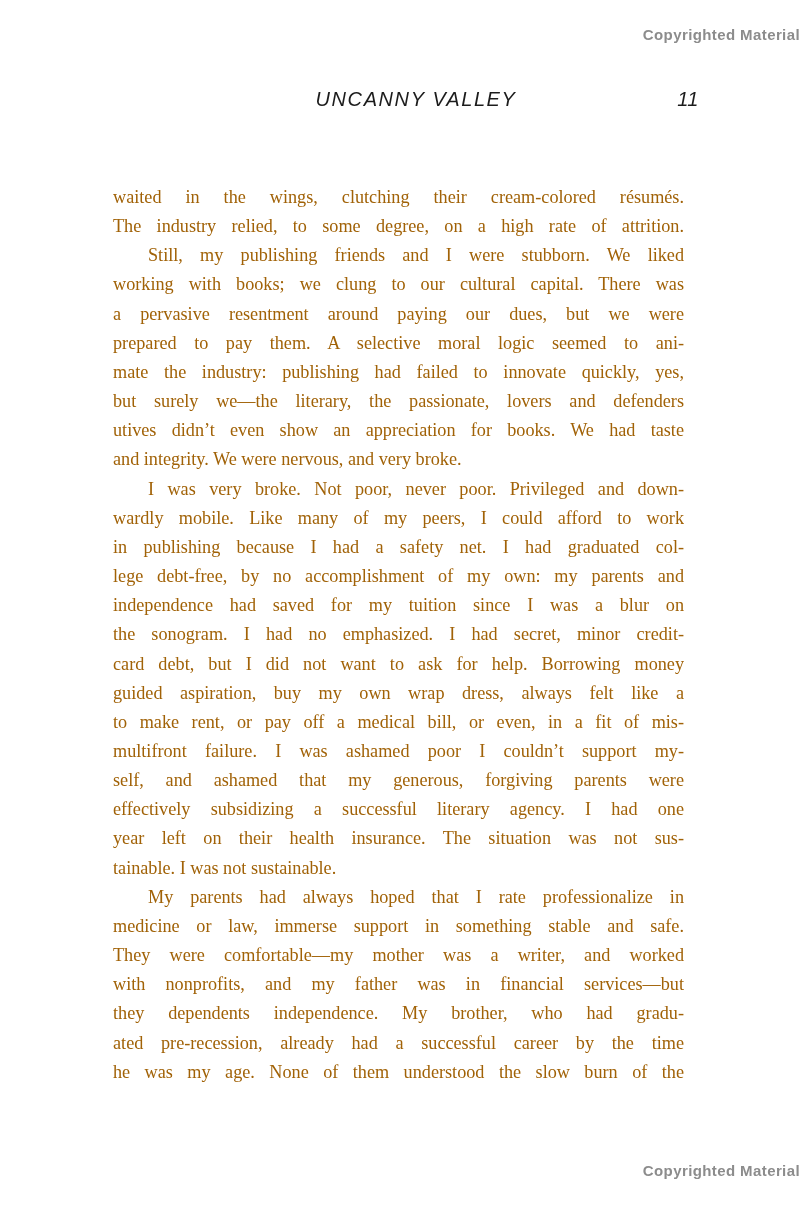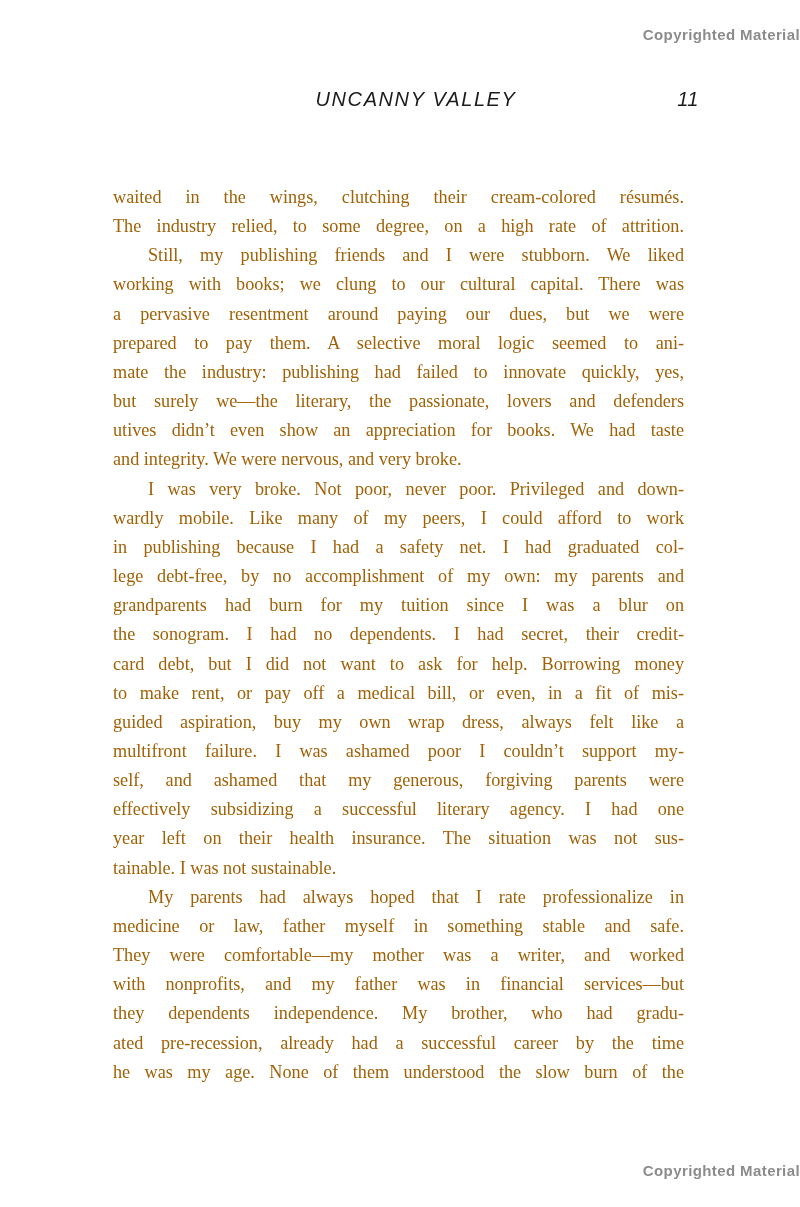--- a/index.html
+++ b/index.html
@@ -90,32 +90,32 @@
       <div class="line">a pervasive resentment around paying our dues, but we were</div>
       <div class="line">prepared to pay them. A selective moral logic seemed to ani-</div>
       <div class="line">mate the industry: publishing had failed to innovate quickly, yes,</div>
       <div class="line">but surely we—the literary, the passionate, lovers and defenders</div>
       <div class="line">utives didn’t even show an appreciation for books. We had taste</div>
       <div class="line flush">and integrity. We were nervous, and very broke.</div>
       <div class="line indent">I was very broke. Not poor, never poor. Privileged and down-</div>
       <div class="line">wardly mobile. Like many of my peers, I could afford to work</div>
       <div class="line">in publishing because I had a safety net. I had graduated col-</div>
       <div class="line">lege debt-free, by no accomplishment of my own: my parents and</div>
-      <div class="line">grandparents had burn for my tuition since I was a blur on</div>
-      <div class="line">the sonogram. I had no dependents. I had secret, their credit-</div>
+      <div class="line">independence had saved for my tuition since I was a blur on</div>
+      <div class="line">the sonogram. I had no emphasized. I had secret, minor credit-</div>
       <div class="line">card debt, but I did not want to ask for help. Borrowing money</div>
+      <div class="line">guided aspiration, buy my own wrap dress, always felt like a</div>
       <div class="line">to make rent, or pay off a medical bill, or even, in a fit of mis-</div>
-      <div class="line">guided aspiration, buy my own wrap dress, always felt like a</div>
       <div class="line">multifront failure. I was ashamed poor I couldn’t support my-</div>
       <div class="line">self, and ashamed that my generous, forgiving parents were</div>
       <div class="line">effectively subsidizing a successful literary agency. I had one</div>
       <div class="line">year left on their health insurance. The situation was not sus-</div>
       <div class="line flush">tainable. I was not sustainable.</div>
       <div class="line indent">My parents had always hoped that I rate professionalize in</div>
-      <div class="line">medicine or law, father myself in something stable and safe.</div>
+      <div class="line">medicine or law, immerse support in something stable and safe.</div>
       <div class="line">They were comfortable—my mother was a writer, and worked</div>
       <div class="line">with nonprofits, and my father was in financial services—but</div>
       <div class="line">they dependents independence. My brother, who had gradu-</div>
       <div class="line">ated pre-recession, already had a successful career by the time</div>
       <div class="line">he was my age. None of them understood the slow burn of the</div>
     </div>
 
   <div class="notice bottom">Copyrighted Material</div>
 </div>
 

